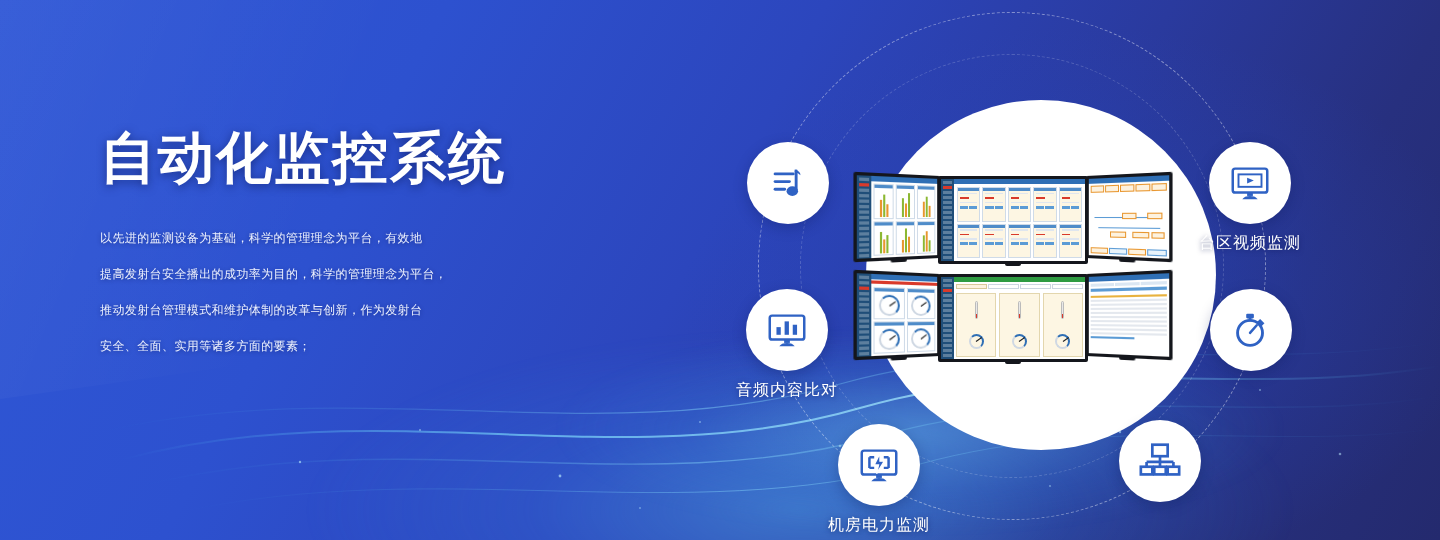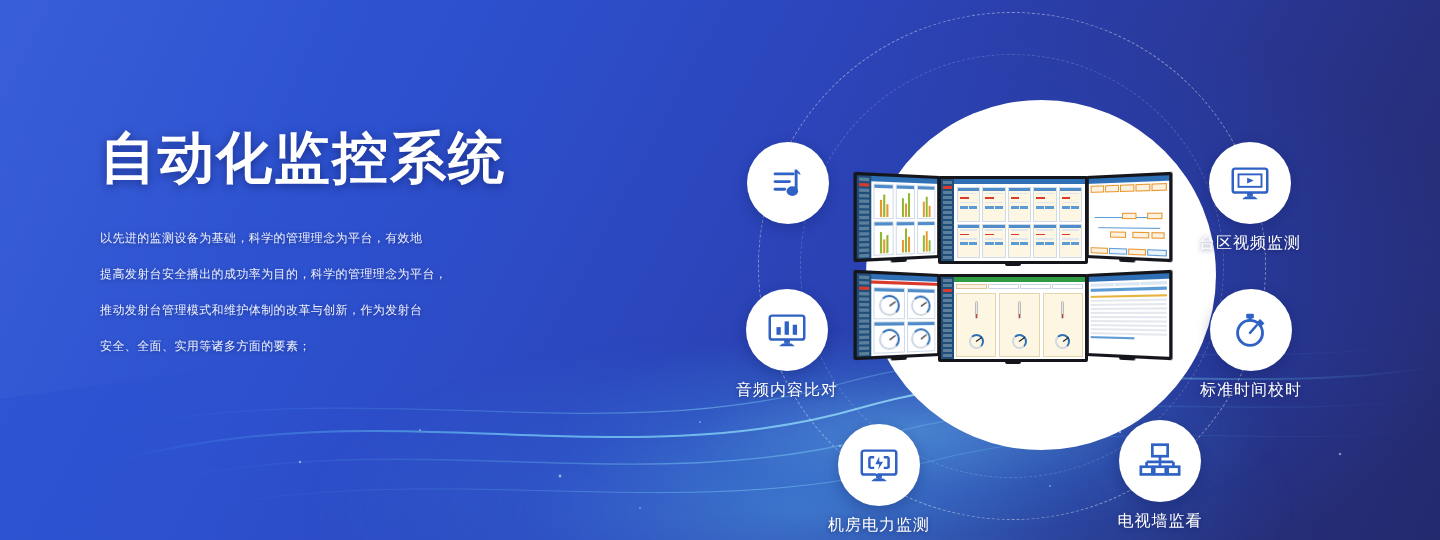--- a/index.html
+++ b/index.html
@@ -651,21 +651,20 @@
   <div class="node n5">
     <div class="bubble">
       <svg viewBox="0 0 48 48" fill="none">
         <circle cx="23" cy="27" r="13" stroke="#2f62c4" stroke-width="3"></circle>
         <rect x="19" y="7" width="8" height="5" rx="1.2" fill="#2f62c4"></rect>
         <rect x="21.5" y="11" width="3" height="4" fill="#2f62c4"></rect>
         <path d="M33.5 12.5 l4.5 4.5 l-3.5 3.5 l-4.5 -4.5 Z" fill="#2f62c4"></path>
         <path d="M23 27 L30 19" stroke="#2f62c4" stroke-width="2.6" stroke-linecap="round"></path>
       </svg>
     </div>
-    <div class="cap">标准时间校时</div>
   </div>
 
   <div class="node n6">
     <div class="bubble">
       <svg viewBox="0 0 48 48" fill="none">
         <rect x="6" y="9" width="36" height="25" rx="2.5" stroke="#2f62c4" stroke-width="2.6"></rect>
         <path d="M14 16 h5 M14 16 v11 M14 27 h5" stroke="#2f62c4" stroke-width="2.6" fill="none"></path>
         <path d="M34 16 h-5 M34 16 v11 M34 27 h-5" stroke="#2f62c4" stroke-width="2.6" fill="none"></path>
         <path d="M25 12 L19 24 h4.5 L21.5 33 L29.5 20 H25 Z" fill="#2f62c4" stroke="#fff" stroke-width="1.4"></path>
         <rect x="21" y="34" width="6" height="3.5" fill="#2f62c4"></rect>
@@ -678,16 +677,15 @@
   <div class="node n7">
     <div class="bubble">
       <svg viewBox="0 0 48 48" fill="none">
         <rect x="16" y="7" width="16" height="12" stroke="#2f62c4" stroke-width="2.8"></rect>
         <path d="M24 19 v6 M10 25 h28 M10 25 v5 M24 25 v5 M38 25 v5" stroke="#2f62c4" stroke-width="2.8" fill="none"></path>
         <rect x="4" y="30" width="12" height="8" stroke="#2f62c4" stroke-width="2.8"></rect>
         <rect x="18" y="30" width="12" height="8" stroke="#2f62c4" stroke-width="2.8"></rect>
         <rect x="32" y="30" width="12" height="8" stroke="#2f62c4" stroke-width="2.8"></rect>
       </svg>
     </div>
-    <div class="cap">电视墙监看</div>
   </div>
 
 </div>
 
 </body></html>

